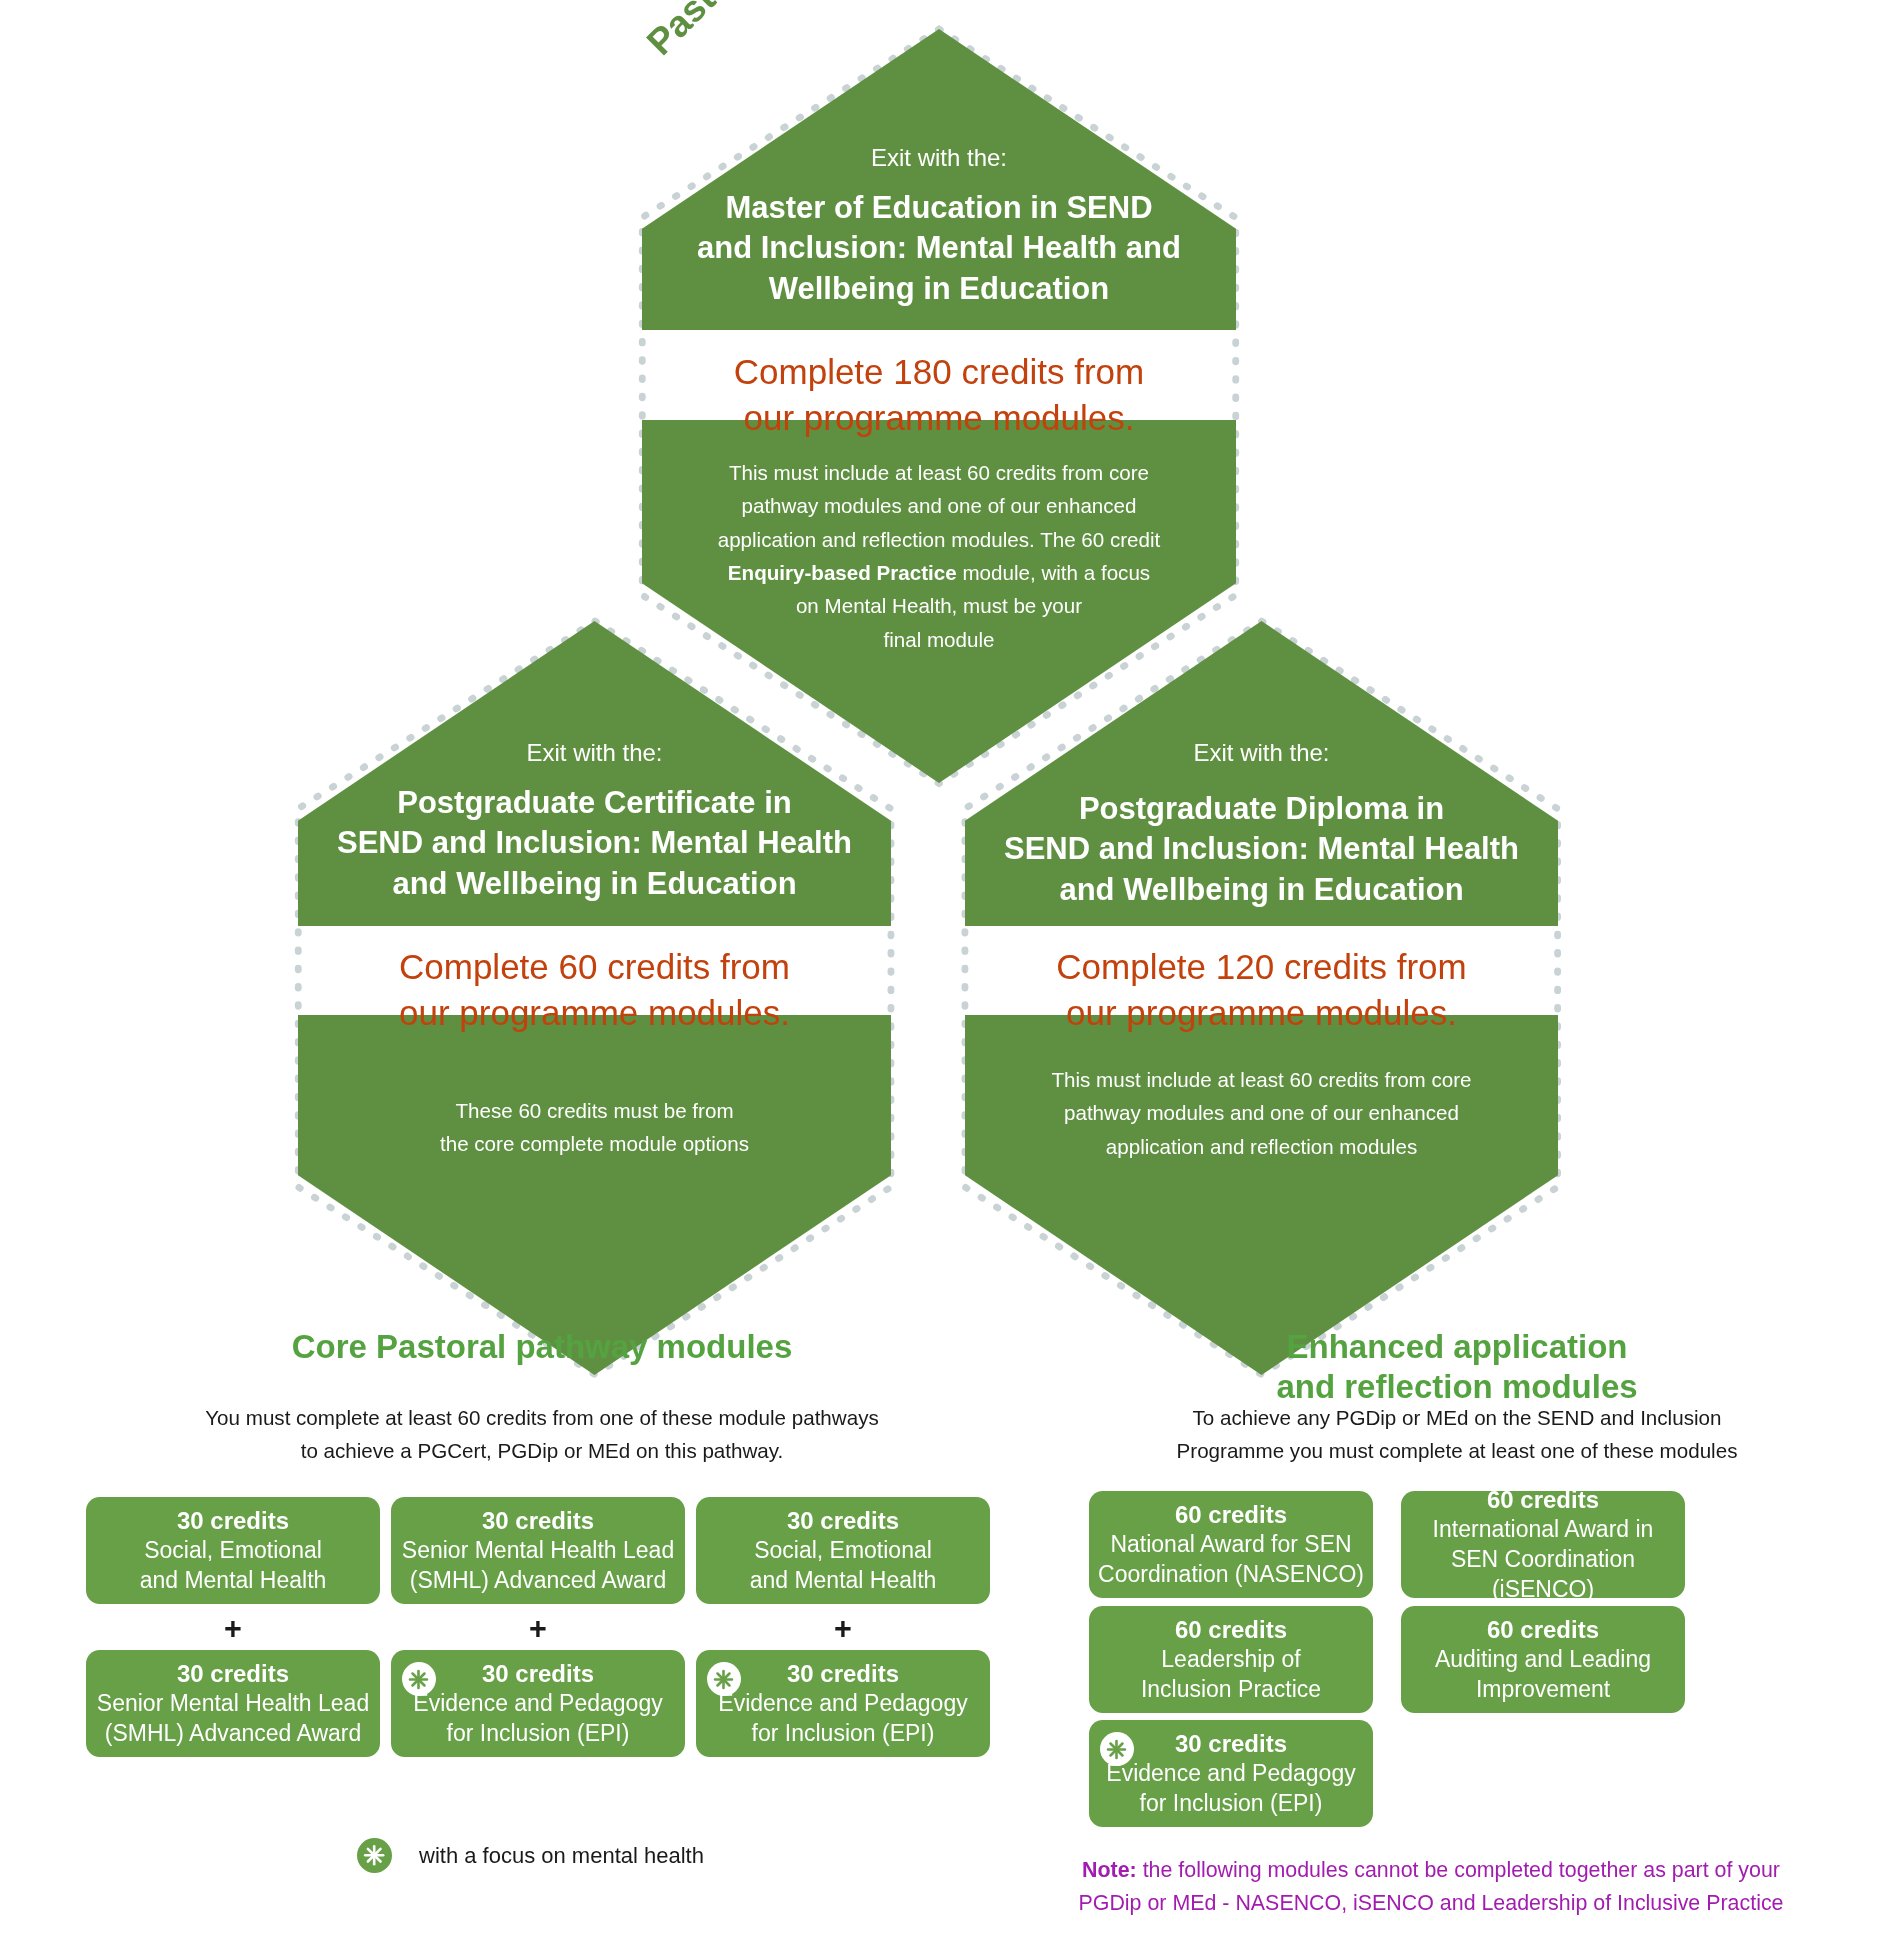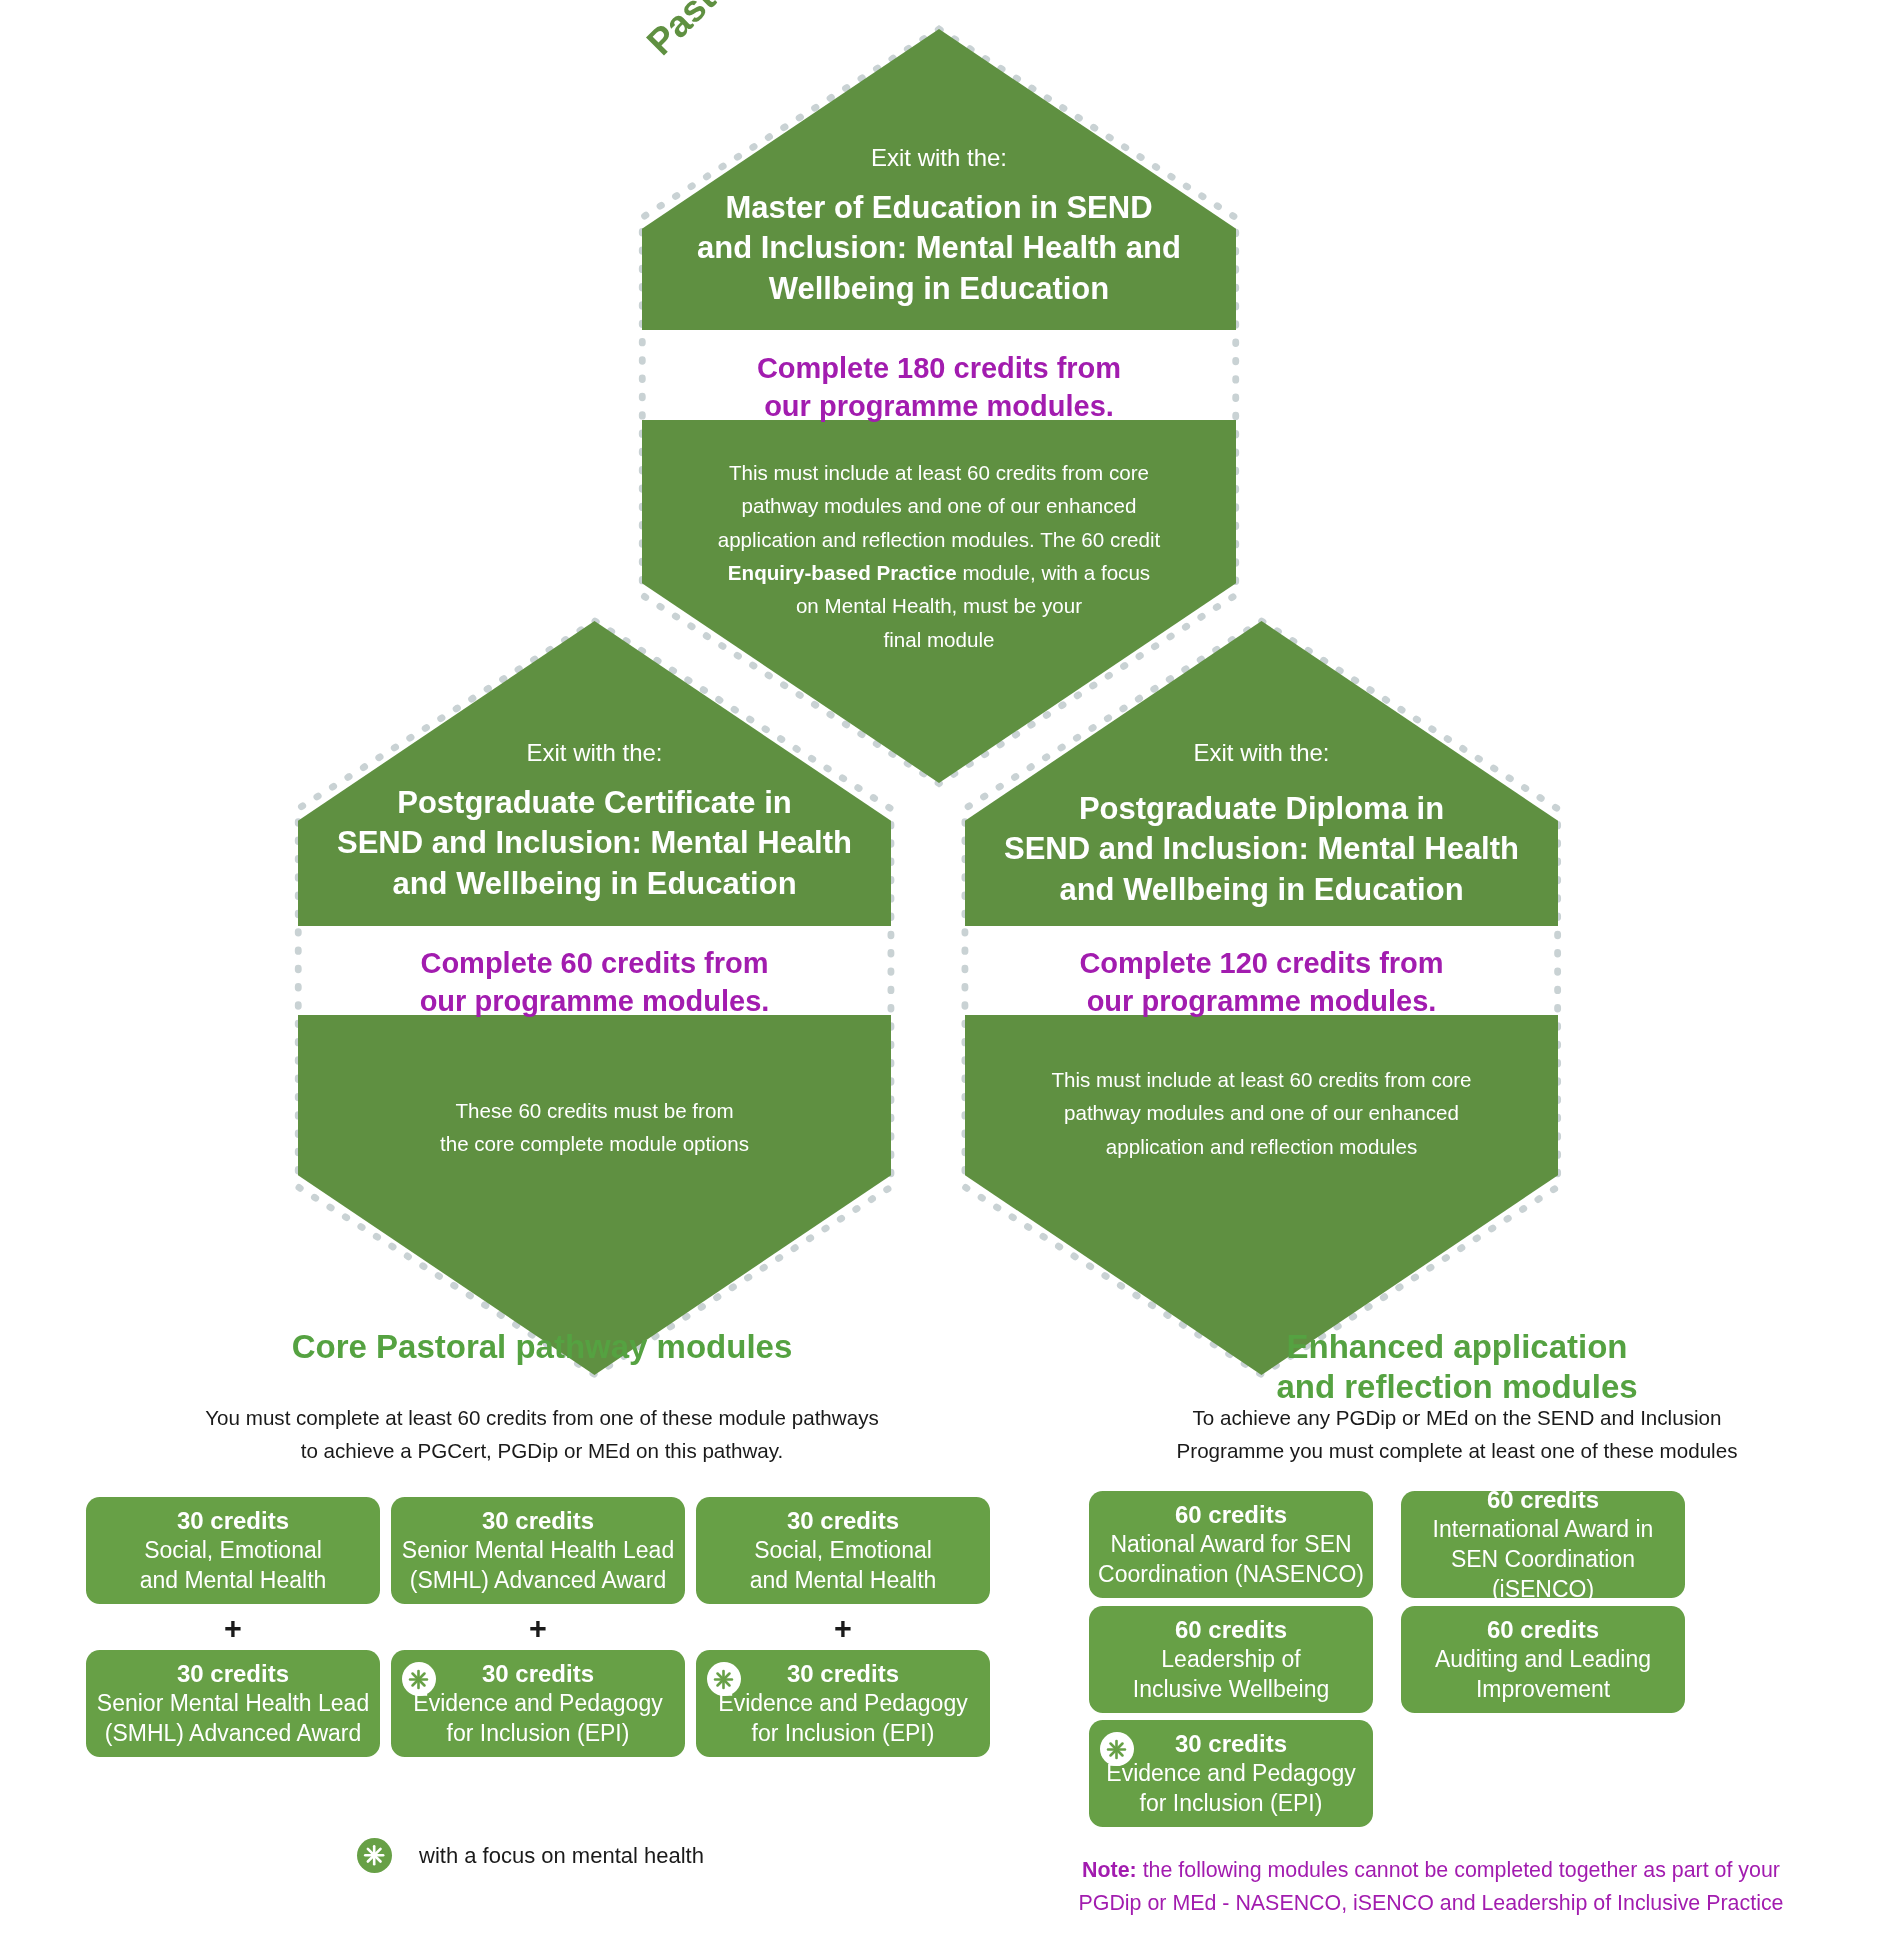--- a/index.html
+++ b/index.html
@@ -32,24 +32,24 @@
     line-height: 1.30;
     font-weight: 400;
   }
   .exit-title {
     color: #ffffff;
     font-size: 31px;
     line-height: 1.30;
     font-weight: 700;
   }
   .credits-line {
-    color: #a21caf;
-    font-size: 29px;
+    color: #c2410c;
+    font-size: 35px;
     line-height: 1.32;
-    font-weight: 700;
+    font-weight: 400;
   }
   .detail-line {
     color: #ffffff;
     font-size: 20.6px;
     line-height: 1.62;
     font-weight: 400;
   }
   .detail-line b { font-weight: 700; }
 
   
@@ -320,21 +320,21 @@
 
   <div class="mod-box" style="left:1401px; top:1491px; width:284px; height:107px;">
     <div class="mod-credits">60 credits</div>
     <div class="mod-name">International Award in</div>
     <div class="mod-name">SEN Coordination (iSENCO)</div>
   </div>
 
   <div class="mod-box" style="left:1089px; top:1606px; width:284px; height:107px;">
     <div class="mod-credits">60 credits</div>
     <div class="mod-name">Leadership of</div>
-    <div class="mod-name">Inclusive Wellbeing</div>
+    <div class="mod-name">Inclusion Practice</div>
   </div>
 
   <div class="mod-box" style="left:1401px; top:1606px; width:284px; height:107px;">
     <div class="mod-credits">60 credits</div>
     <div class="mod-name">Auditing and Leading</div>
     <div class="mod-name">Improvement</div>
   </div>
 
   <div class="mod-box" style="left:1089px; top:1720px; width:284px; height:107px;">
     <div class="ast-badge" style="left:10.7px; top:12.2px;">

